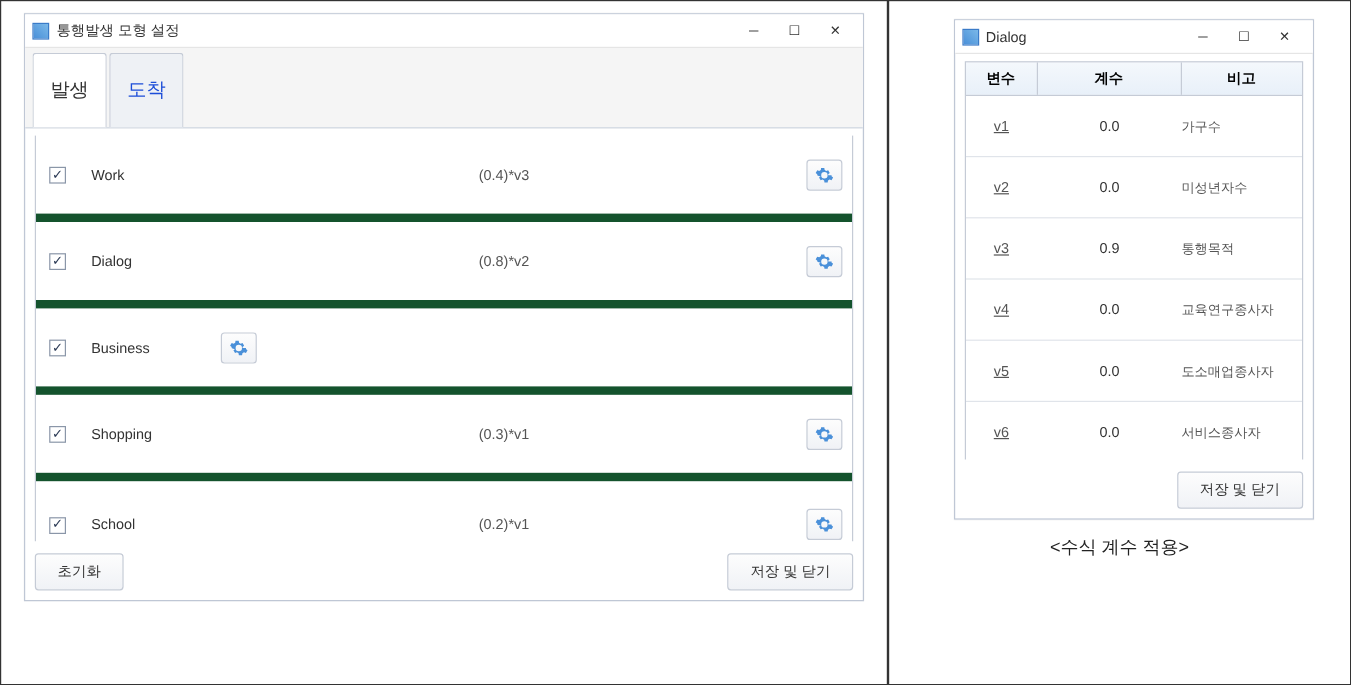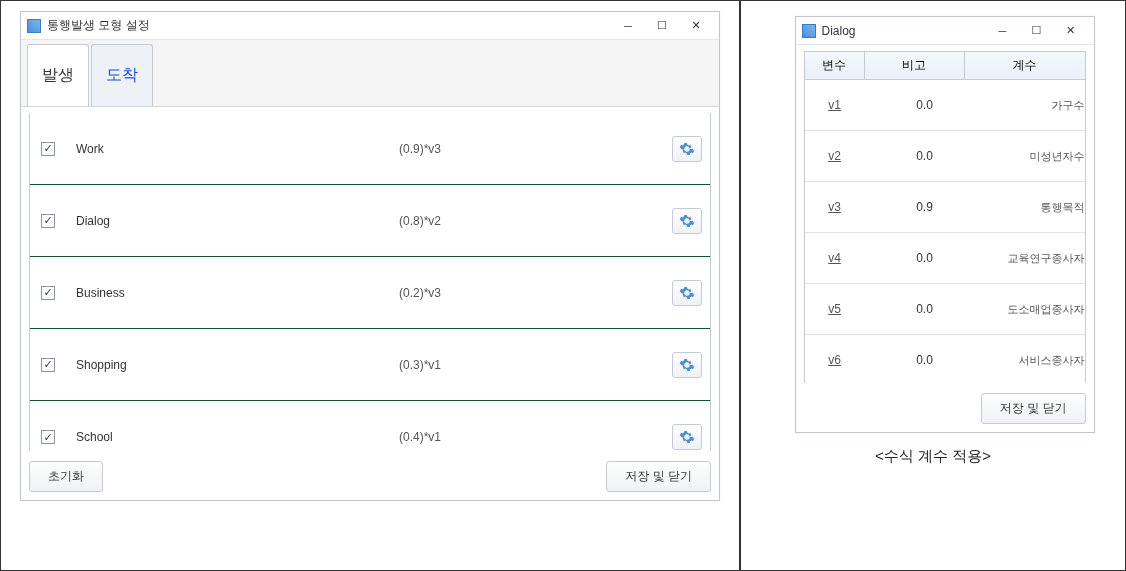--- a/index.html
+++ b/index.html
@@ -87,21 +87,21 @@
     .table-header .th:last-child { border-right: none; }
     .th-select { width: 36px; }
     .th-purpose { width: 110px; }
     .th-formula { flex: 1; }
     .th-action { width: 46px; }
     .row-list { flex: 1; border: 1px solid #c5cbd6; border-top: none; }
     .row {
       display: flex;
       align-items: center;
       height: 72px;
-      border-bottom: 1px solid #14532d;
+      border-bottom: 7px solid #14532d;
     }
     .row:last-child { border-bottom: none; }
     .cell { padding: 0 6px; font-size: 12px; color: #333; }
     .cell-select { width: 36px; text-align: center; }
     .cell-purpose { width: 110px; padding-left: 10px; }
     .cell-formula { flex: 1; text-align: center; color: #555; font-size: 12px; }
     .cell-action { width: 46px; display: flex; justify-content: center; }
     .checkbox {
       width: 14px; height: 14px;
       border: 1px solid #8a96a8;
@@ -137,37 +137,37 @@
       font-size: 12px;
       color: #333;
       cursor: pointer;
     }
     
     .dlg-header {
       display: flex;
       border: 1px solid #c5cbd6;
       background: linear-gradient(#f4f8fc,#e8f0f9);
     }
-    .dlg-header .th { padding: 5px 4px; border-right: 1px solid #c5cbd6; text-align: center; font-size: 12px; font-weight: 400;}
+    .dlg-header .th { padding: 5px 4px; border-right: 1px solid #c5cbd6; text-align: center; font-size: 12px; font-weight: 700;}
     .dlg-header .th:last-child { border-right: none; }
     .dth-var { width: 60px; }
     .dth-coef { flex: 1; }
     .dth-note { width: 100px; }
     .dlg-body { flex: 1; border: 1px solid #c5cbd6; border-top: none; }
     .drow {
       display: flex;
       align-items: center;
       height: 51px;
       border-bottom: 1px solid #e0e4ea;
       font-size: 12px;
     }
     .drow:last-child { border-bottom: none; }
     .dcell-var { width: 60px; text-align: center; color: #555; text-decoration: underline; }
     .dcell-coef { flex: 1; text-align: center; color: #333; }
-    .dcell-note { width: 100px; text-align: right; color: #555; font-size: 11px; font-family: Liberation Serif, serif; }
+    .dcell-note { width: 100px; text-align: left; color: #555; font-size: 11px; font-family: Liberation Serif, serif; }
     .caption {
       margin-top: 14px;
       font-size: 15px;
       color: #222;
       text-align: center;
     }
   </style>
 </head>
 <body>
 
@@ -185,21 +185,21 @@
     <div class="tab-strip">
       <div class="tab">발생</div>
       <div class="tab inactive">도착</div>
     </div>
     <div class="content">
       <div class="row-list">
 
         <div class="row">
           <div class="cell cell-select"><span class="checkbox checked"></span></div>
           <div class="cell cell-purpose">Work</div>
-          <div class="cell cell-formula">(0.9)*v3</div>
+          <div class="cell cell-formula">(0.4)*v3</div>
           <div class="cell cell-action">
             <div class="gear-btn">
               <svg viewBox="0 0 24 24">
                   <path fill="#4a90d9" d="M12 8a4 4 0 1 0 0 8 4 4 0 0 0 0-8zm9 4a7 7 0 0 1-.1 1.2l2 1.6-2 3.4-2.4-.8a7 7 0 0 1-2 1.2l-.4 2.4h-4l-.4-2.4a7 7 0 0 1-2-1.2l-2.4.8-2-3.4 2-1.6A7 7 0 0 1 3 12a7 7 0 0 1 .1-1.2l-2-1.6 2-3.4 2.4.8a7 7 0 0 1 2-1.2L7.9 3h4l.4 2.4a7 7 0 0 1 2 1.2l2.4-.8 2 3.4-2 1.6c.1.4.1.8.1 1.2z"></path>
                 </svg>
             </div>
           </div>
         </div>
 
         <div class="row">
@@ -211,21 +211,20 @@
               <svg viewBox="0 0 24 24">
                   <path fill="#4a90d9" d="M12 8a4 4 0 1 0 0 8 4 4 0 0 0 0-8zm9 4a7 7 0 0 1-.1 1.2l2 1.6-2 3.4-2.4-.8a7 7 0 0 1-2 1.2l-.4 2.4h-4l-.4-2.4a7 7 0 0 1-2-1.2l-2.4.8-2-3.4 2-1.6A7 7 0 0 1 3 12a7 7 0 0 1 .1-1.2l-2-1.6 2-3.4 2.4.8a7 7 0 0 1 2-1.2L7.9 3h4l.4 2.4a7 7 0 0 1 2 1.2l2.4-.8 2 3.4-2 1.6c.1.4.1.8.1 1.2z"></path>
                 </svg>
             </div>
           </div>
         </div>
 
         <div class="row">
           <div class="cell cell-select"><span class="checkbox checked"></span></div>
           <div class="cell cell-purpose">Business</div>
-          <div class="cell cell-formula">(0.2)*v3</div>
           <div class="cell cell-action">
             <div class="gear-btn">
               <svg viewBox="0 0 24 24">
                   <path fill="#4a90d9" d="M12 8a4 4 0 1 0 0 8 4 4 0 0 0 0-8zm9 4a7 7 0 0 1-.1 1.2l2 1.6-2 3.4-2.4-.8a7 7 0 0 1-2 1.2l-.4 2.4h-4l-.4-2.4a7 7 0 0 1-2-1.2l-2.4.8-2-3.4 2-1.6A7 7 0 0 1 3 12a7 7 0 0 1 .1-1.2l-2-1.6 2-3.4 2.4.8a7 7 0 0 1 2-1.2L7.9 3h4l.4 2.4a7 7 0 0 1 2 1.2l2.4-.8 2 3.4-2 1.6c.1.4.1.8.1 1.2z"></path>
                 </svg>
             </div>
           </div>
         </div>
 
         <div class="row">
@@ -237,21 +236,21 @@
               <svg viewBox="0 0 24 24">
                   <path fill="#4a90d9" d="M12 8a4 4 0 1 0 0 8 4 4 0 0 0 0-8zm9 4a7 7 0 0 1-.1 1.2l2 1.6-2 3.4-2.4-.8a7 7 0 0 1-2 1.2l-.4 2.4h-4l-.4-2.4a7 7 0 0 1-2-1.2l-2.4.8-2-3.4 2-1.6A7 7 0 0 1 3 12a7 7 0 0 1 .1-1.2l-2-1.6 2-3.4 2.4.8a7 7 0 0 1 2-1.2L7.9 3h4l.4 2.4a7 7 0 0 1 2 1.2l2.4-.8 2 3.4-2 1.6c.1.4.1.8.1 1.2z"></path>
                 </svg>
             </div>
           </div>
         </div>
 
         <div class="row">
           <div class="cell cell-select"><span class="checkbox checked"></span></div>
           <div class="cell cell-purpose">School</div>
-          <div class="cell cell-formula">(0.4)*v1</div>
+          <div class="cell cell-formula">(0.2)*v1</div>
           <div class="cell cell-action">
             <div class="gear-btn">
               <svg viewBox="0 0 24 24">
                   <path fill="#4a90d9" d="M12 8a4 4 0 1 0 0 8 4 4 0 0 0 0-8zm9 4a7 7 0 0 1-.1 1.2l2 1.6-2 3.4-2.4-.8a7 7 0 0 1-2 1.2l-.4 2.4h-4l-.4-2.4a7 7 0 0 1-2-1.2l-2.4.8-2-3.4 2-1.6A7 7 0 0 1 3 12a7 7 0 0 1 .1-1.2l-2-1.6 2-3.4 2.4.8a7 7 0 0 1 2-1.2L7.9 3h4l.4 2.4a7 7 0 0 1 2 1.2l2.4-.8 2 3.4-2 1.6c.1.4.1.8.1 1.2z"></path>
                 </svg>
             </div>
           </div>
         </div>
       </div>
     </div>
@@ -269,22 +268,22 @@
       <div class="title">Dialog</div>
       <div class="win-controls">
         <button class="win-btn">─</button>
         <button class="win-btn">☐</button>
         <button class="win-btn">✕</button>
       </div>
     </div>
     <div class="content">
       <div class="dlg-header">
         <div class="th dth-var">변수</div>
+        <div class="th dth-coef">계수</div>
         <div class="th dth-note">비고</div>
-        <div class="th dth-coef">계수</div>
       </div>
       <div class="dlg-body">
         <div class="drow">
           <div class="dcell-var">v1</div>
           <div class="dcell-coef">0.0</div>
           <div class="dcell-note">가구수</div>
         </div>
         <div class="drow">
           <div class="dcell-var">v2</div>
           <div class="dcell-coef">0.0</div>

